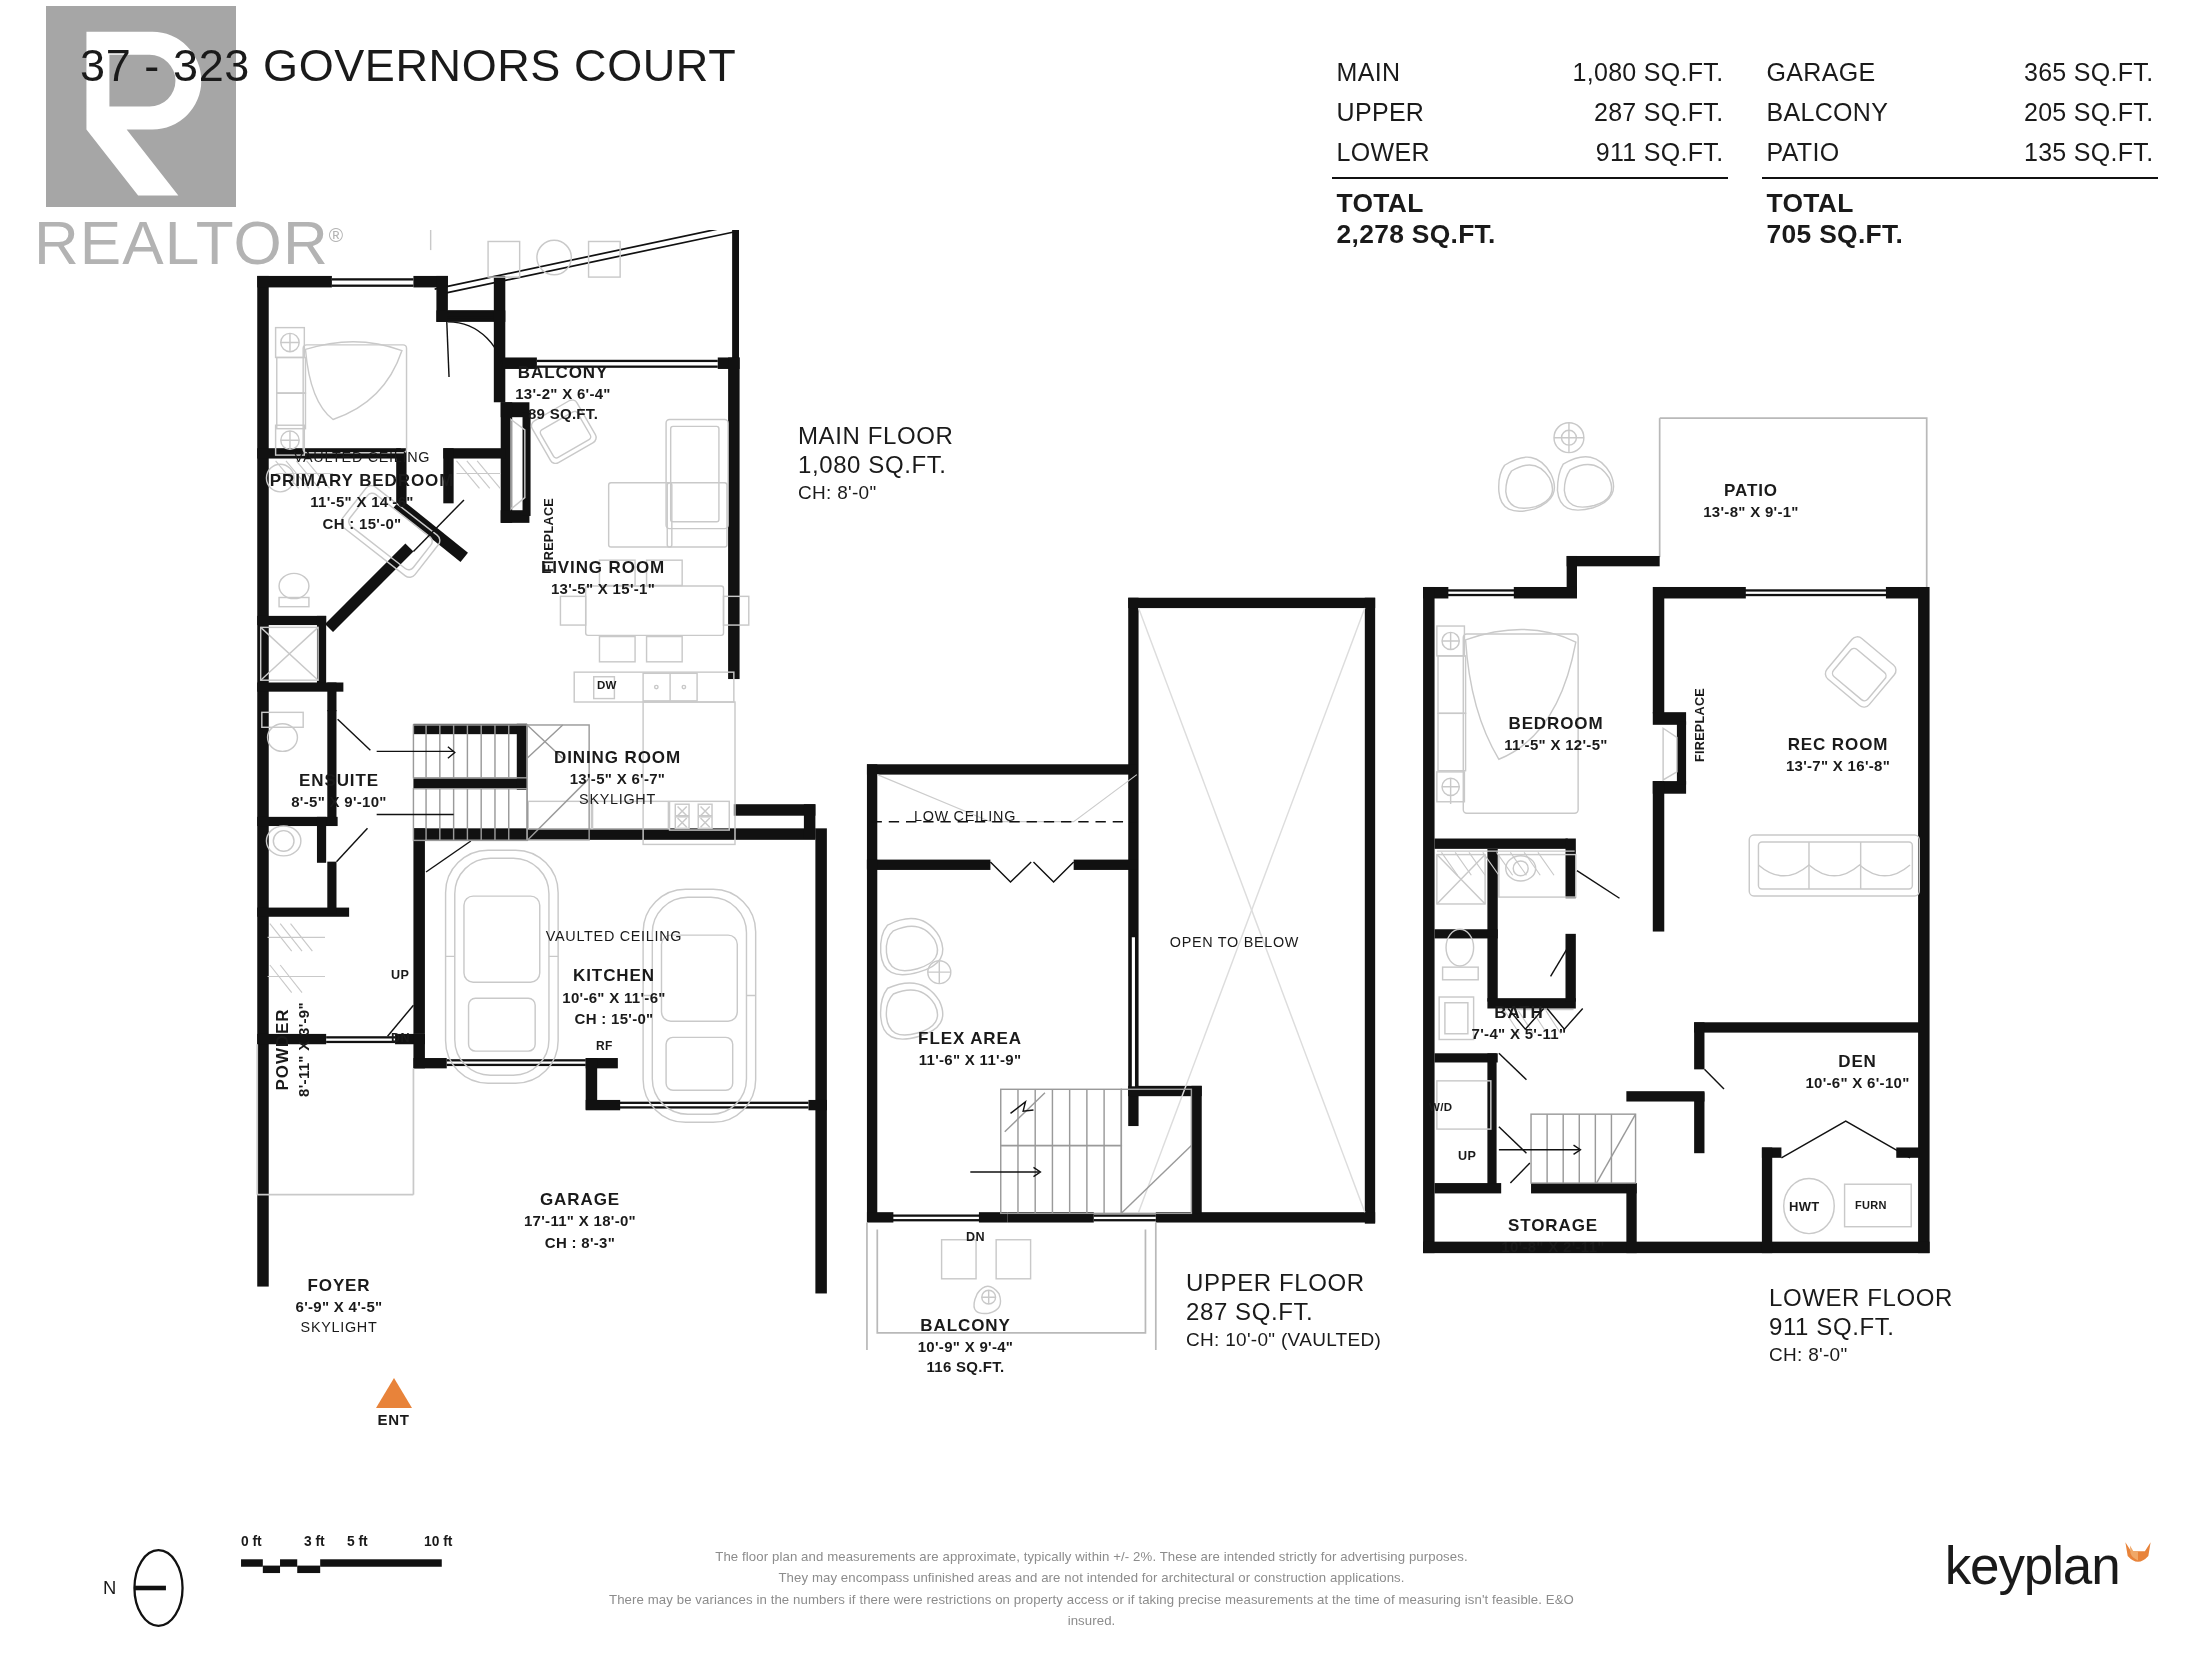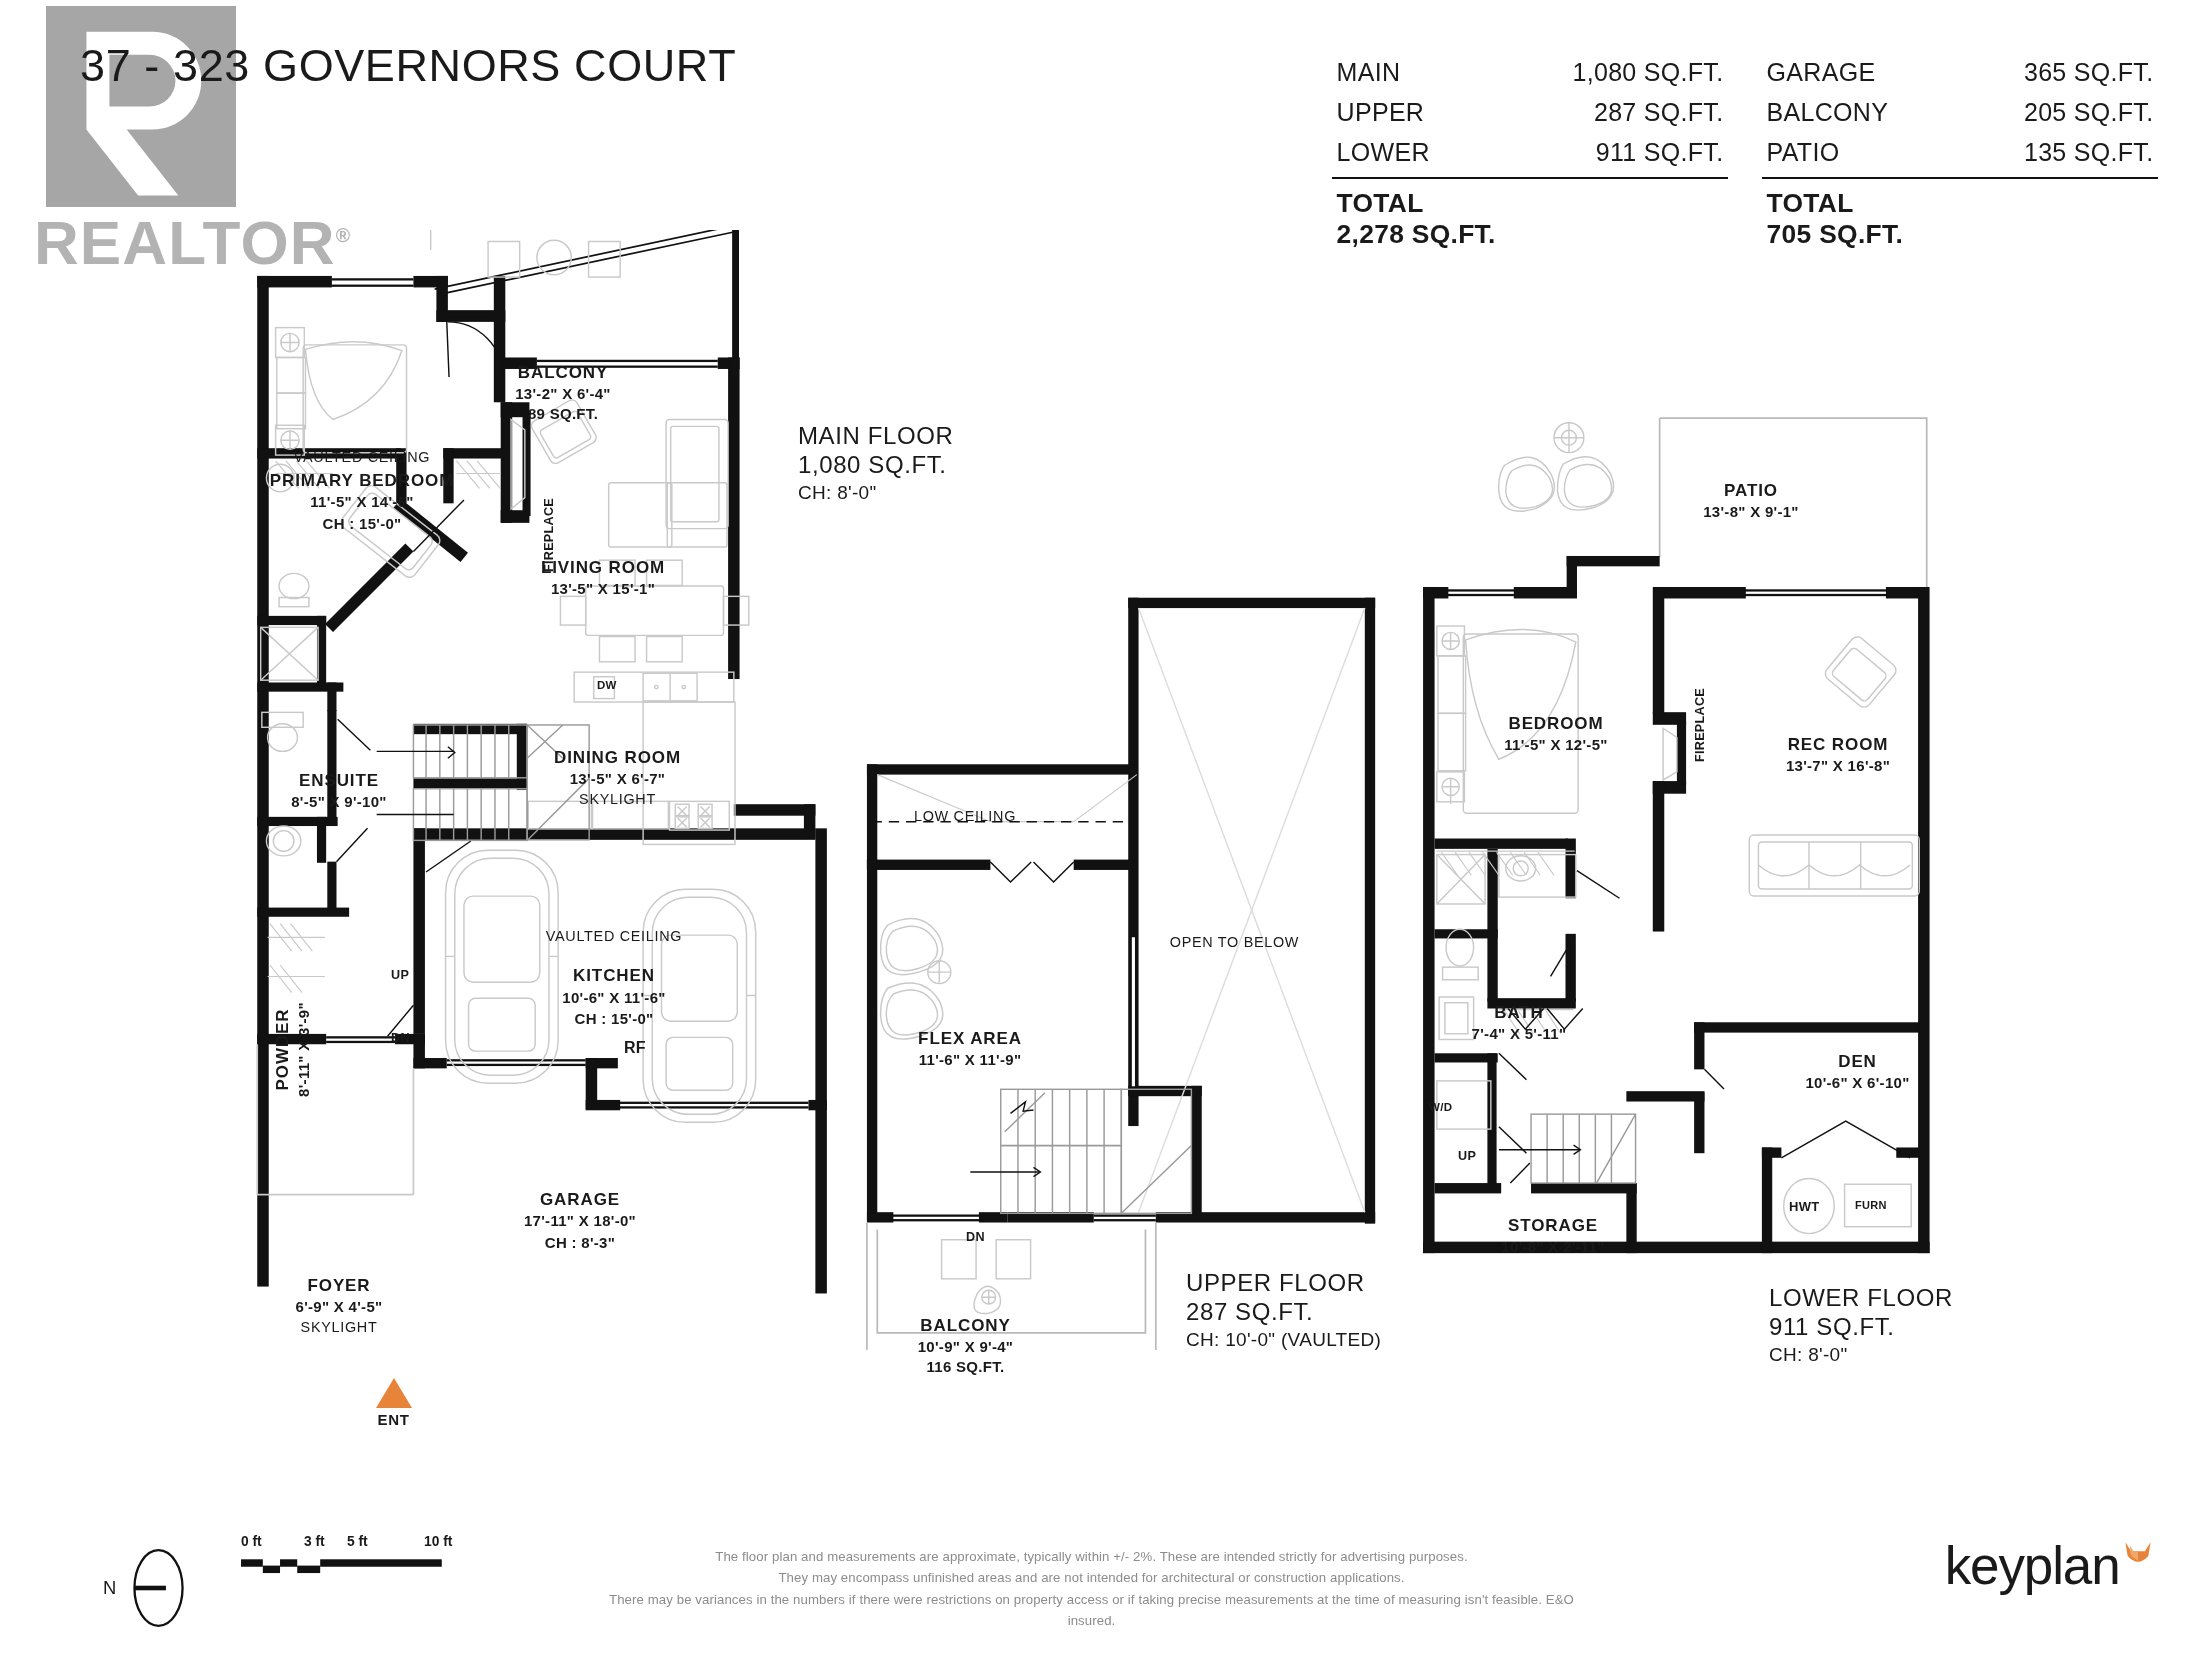--- a/index.html
+++ b/index.html
@@ -5,21 +5,21 @@
   * { margin:0; padding:0; box-sizing:border-box; }
   html,body { background:#fff; }
   body {
     width:2205px; height:1654px; position:relative;
     font-family:"Liberation Sans", sans-serif;
     color:#1a1a1a; overflow:hidden;
   }
   .abs { position:absolute; }
 
   
-  #realtor-logo { left:34px; top:5.7px; width:241px; height:270px;font-weight:bold; }
+  #realtor-logo { left:34px; top:5.7px; width:241px; height:270px; }
   #realtor-logo .rbox { position:absolute; left:11.5px; top:0; width:190px; height:201px; background:#a6a6a6; }
   #realtor-logo .rword { position:absolute; left:0; top:201px; font-size:62px; letter-spacing:1.1px;
       color:#b3b3b3; font-family:"Liberation Sans", sans-serif; }
   #realtor-logo .rword sup { font-size:19.5px; vertical-align:super; }
   #realtor-logo svg { position:absolute; left:11.5px; top:0; }
 
   #title-block { left:80px; top:40px; }
   #prop-title { font-size:45px; font-weight:400; letter-spacing:0.6px; white-space:nowrap;
      font-family:"Liberation Sans", sans-serif; }
   #prop-sub { font-size:30px; font-weight:300; letter-spacing:1.1px; margin-top:8px; white-space:nowrap; }
@@ -399,21 +399,21 @@
   <div class="dim">CH : 8'-3"</div>
 </div>
 
 <div class="rm vert" style="left:491px; top:528px; width:115px;">
   <div class="tiny">FIREPLACE</div>
 </div>
 
 <div class="abs tiny" style="left:391px; top:968px;"><span>UP</span></div>
 <div class="abs tiny" style="left:391px; top:1031px;"><span>DN</span></div>
 <div class="abs tiny" style="left:597px; top:679px; font-size:11.5px;"><span>DW</span></div>
-<div class="abs tiny" style="left:624px; top:1039px; font-size:16px;"><span>RF</span></div>
+<div class="abs tiny" style="left:596px; top:1039px; font-size:12px;"><span>RF</span></div>
 
 <div class="floorlbl" style="left:798px; top:422px;">
   <div class="l1">MAIN FLOOR</div>
   <div class="l2">1,080 SQ.FT.</div>
   <div class="l3">CH: 8'-0"</div>
 </div>
 
 <div class="abs" id="ent-marker">
   <div class="tri"></div>
   <div class="ent-lbl">ENT</div>

